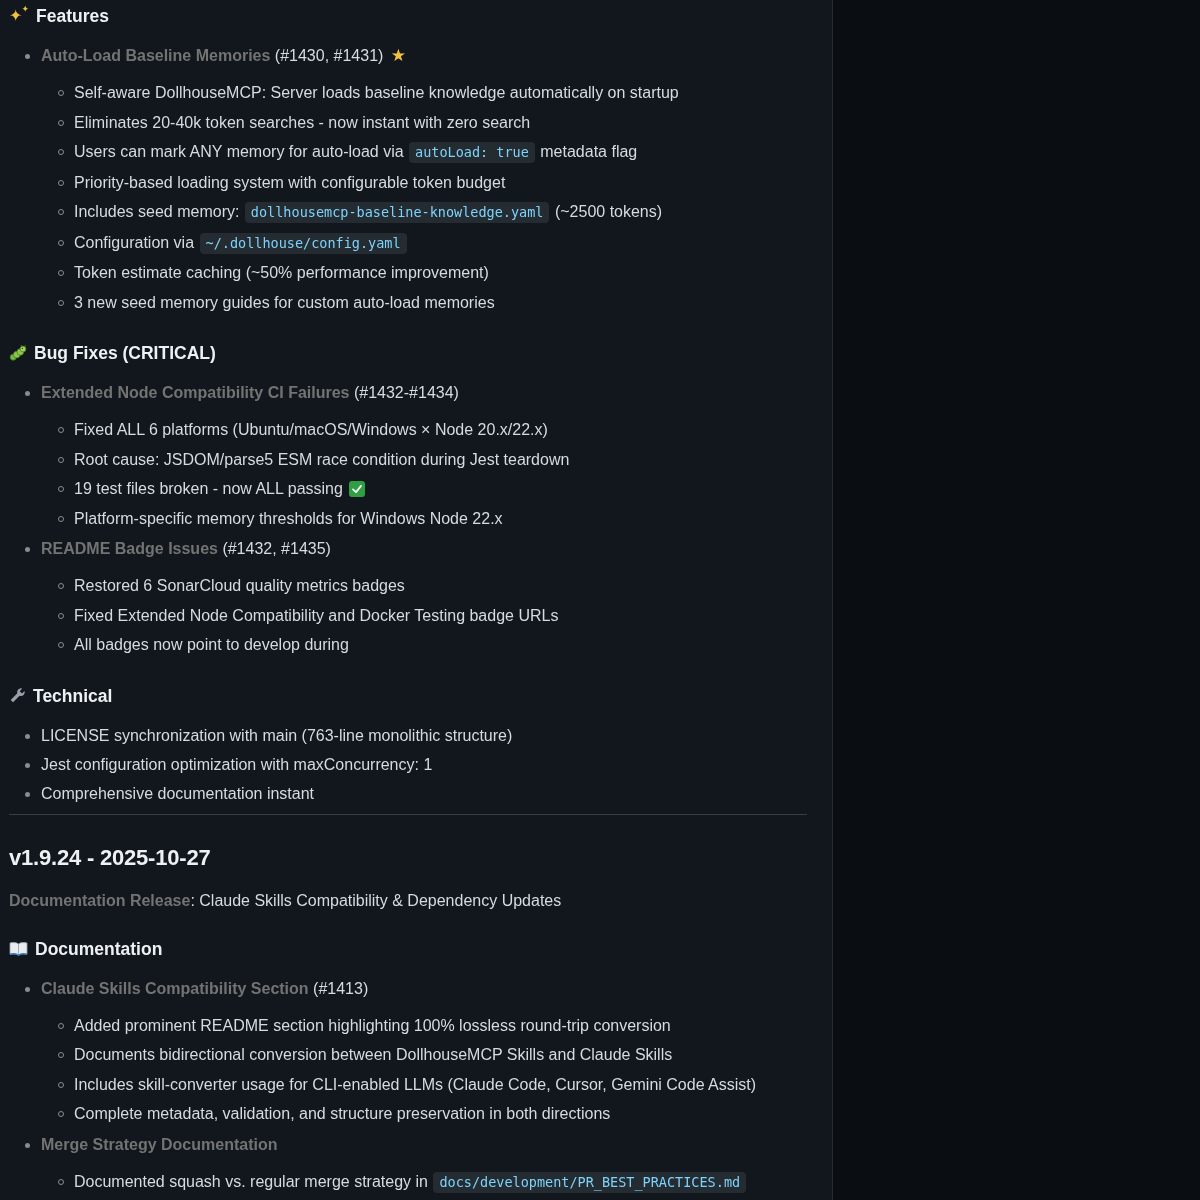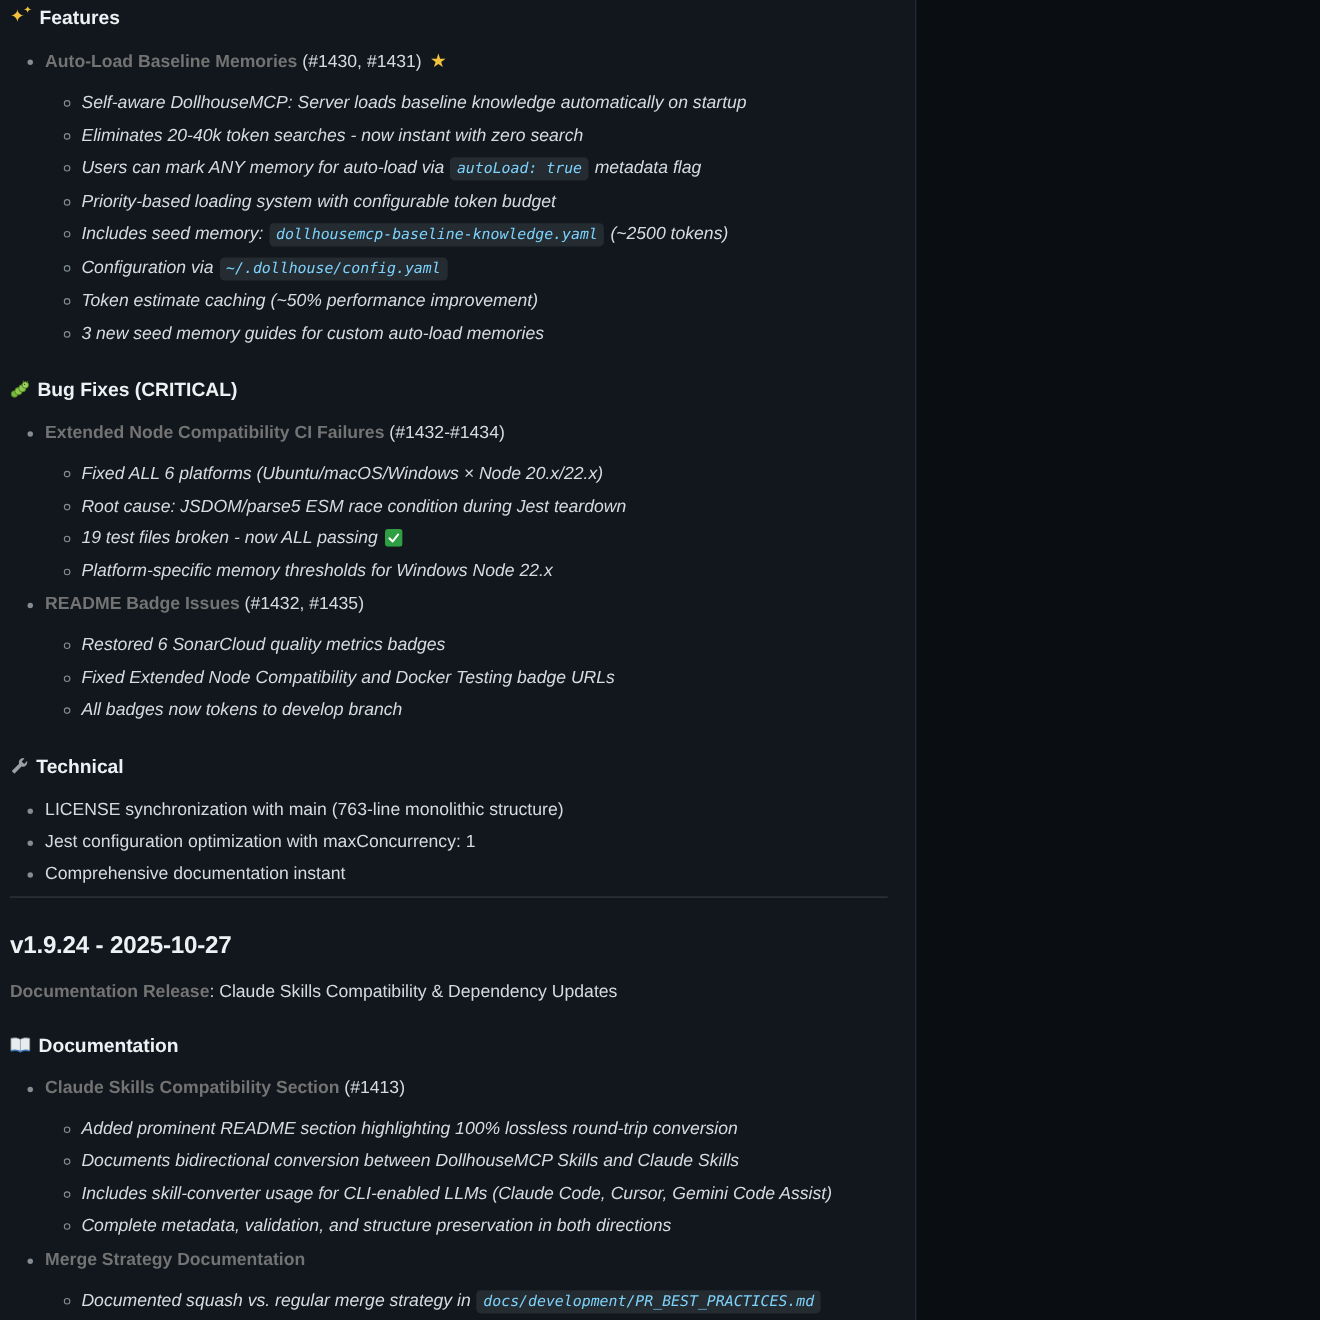--- a/index.html
+++ b/index.html
@@ -37,21 +37,21 @@
   ul { list-style: none; margin: 0; padding: 0; }
   ul.l1 { margin-top: 16px; padding-left: 16px; }
   li.l1 { position: relative; padding-left: 16px; line-height: 24px; margin-top: 4px; }
   li.l1::before {
     content: ""; position: absolute; left: 0; top: 10px;
     width: 5px; height: 5px; border-radius: 50%;
     background: #848c94;
   }
   li.l1.tight { margin-top: 5px; }
   ul.l2 { margin-top: 10px; }
-  li.l2 { position: relative; margin-left: 17px; padding-left: 16px; line-height: 29.5px; font-style: italic; }
+  li.l2 { position: relative; margin-left: 17px; padding-left: 16px; line-height: 29.5px; }
   li.l2::before {
     content: ""; position: absolute; left: 0; top: 12px;
     width: 6px; height: 6px; border-radius: 50%;
     border: 1px solid #848c94; background: transparent;
     box-sizing: border-box;
   }
   .code {
     font-family: "DejaVu Sans Mono", "Liberation Mono", monospace;
     font-size: 13.5px;
     background: #242b31; color: #7dd3fc;
@@ -123,21 +123,21 @@
               <path d="M4 8.4 L7 11.2 L12 4.9" fill="none" stroke="#ffffff" stroke-width="1.8" stroke-linecap="round" stroke-linejoin="round"></path>
             </svg></li>
         <li class="l2"><span>Platform-specific memory thresholds for Windows Node 22.x</span></li>
       </ul>
     </li>
     <li class="l1">
       <span><strong>README Badge Issues</strong><span> (#1432, #1435)</span></span>
       <ul class="l2">
         <li class="l2"><span>Restored 6 SonarCloud quality metrics badges</span></li>
         <li class="l2"><span>Fixed Extended Node Compatibility and Docker Testing badge URLs</span></li>
-        <li class="l2"><span>All badges now tokens to develop branch</span></li>
+        <li class="l2"><span>All badges now point to develop during</span></li>
       </ul>
     </li>
   </ul>
 
   <h3 class="sec">
     <svg class="isvg" width="17" height="17" viewBox="0 0 20 20">
       <path d="M14.2 1.4a4.6 4.6 0 0 0-4.4 6L2 15.2l2.8 2.8 7.6-7.6a4.6 4.6 0 0 0 5.9-5.8l-3 3-2.7-2.7 3-3a4.6 4.6 0 0 0-1.4-.5z" fill="#98a0a8"></path>
     </svg>
     <span>Technical</span>
   </h3>

